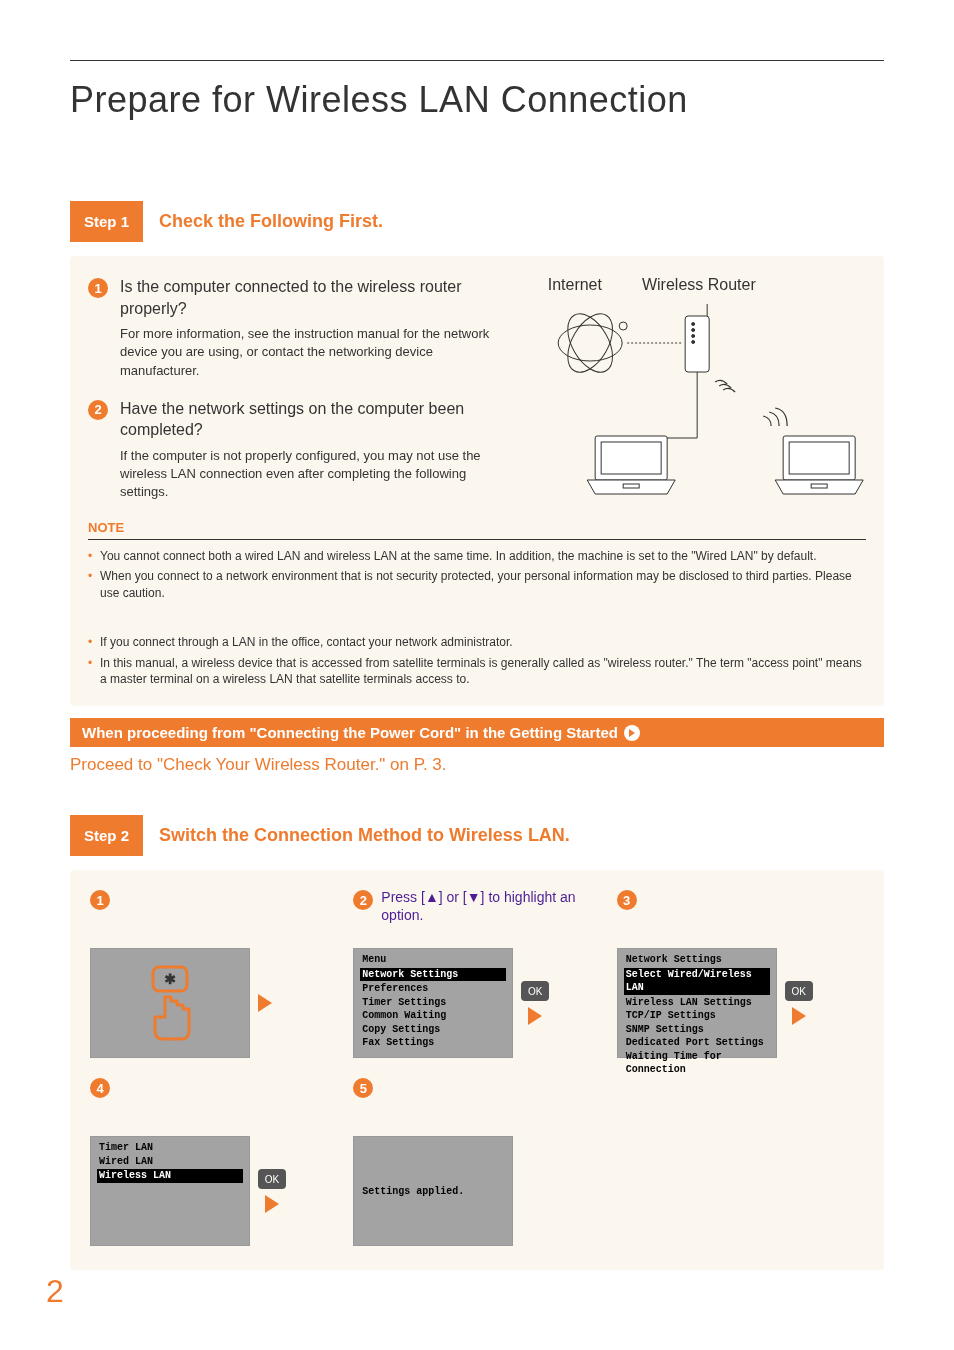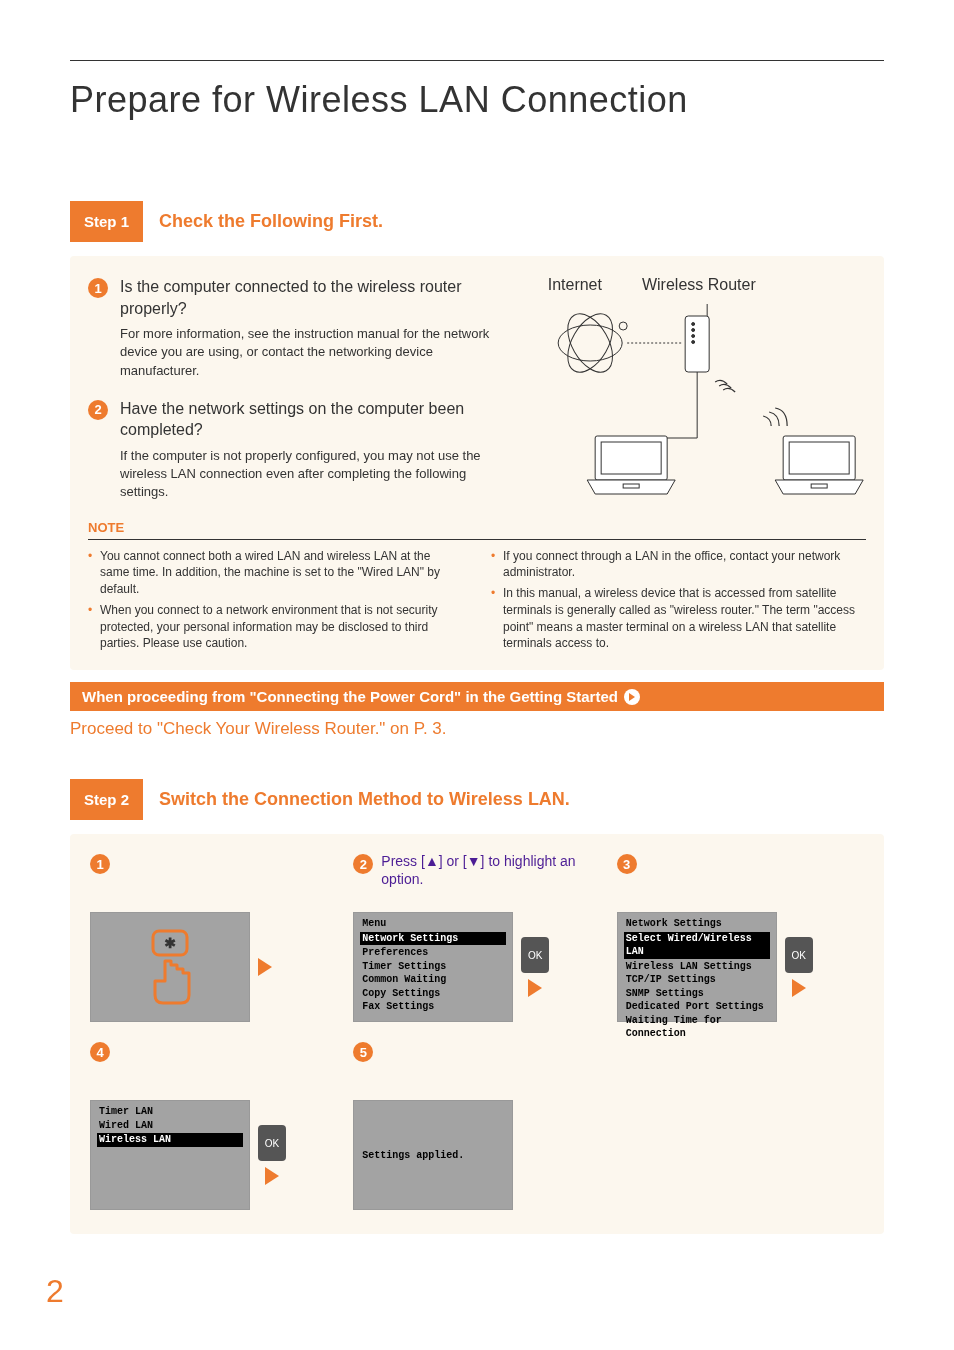--- a/index.html
+++ b/index.html
@@ -21,39 +21,39 @@
   .check-col { flex: 1 1 56%; }
   .diagram-col { flex: 0 0 44%; }
   .citem { display: flex; gap: 12px; margin-bottom: 18px; }
   .cnum { background: #ee7b2e; color: #fff; width: 20px; height: 20px; border-radius: 10px; font-size: 13px; font-weight: bold; display: flex; align-items: center; justify-content: center; flex-shrink: 0; margin-top: 2px; }
   .cq { font-size: 16px; color: #333; margin-bottom: 6px; line-height: 1.35; }
   .ca { font-size: 13px; color: #333; line-height: 1.4; }
   .diagram-labels { display: flex; font-size: 16px; color: #333; gap: 40px; padding-left: 24px; margin-bottom: 4px; }
   .diagram-svg { width: 100%; height: 200px; }
   .note-label { color: #ee7b2e; font-weight: bold; font-size: 13px; margin-bottom: 4px; }
   .note-rule { border: 0; border-top: 1px solid #333; margin-bottom: 8px; }
-  .notes { display: flex; gap: 28px; font-size: 12px; color: #333; }
+  .notes { display: flex; gap: 28px; font-size: 12px; color: #333; flex-direction: column; }
   .notes ul { list-style: none; flex: 1; }
   .notes li { position: relative; padding-left: 12px; margin-bottom: 4px; line-height: 1.4; }
   .notes li::before { content: "•"; position: absolute; left: 0; color: #ee7b2e; }
   .orange-bar { background: #ee7b2e; color: #fff; font-weight: bold; font-size: 15px; padding: 6px 12px; display: flex; align-items: center; gap: 6px; margin-top: 10px; }
   .arrow-circle { width: 16px; height: 16px; background: #fff; border-radius: 8px; display: inline-flex; align-items: center; justify-content: center; }
   .arrow-circle::after { content: ""; width: 0; height: 0; border-left: 6px solid #ee7b2e; border-top: 4px solid transparent; border-bottom: 4px solid transparent; }
   .orange-text { color: #ee7b2e; font-size: 17px; margin: 8px 0 40px 0; }
 
   .panel2 { background: #fcf7ee; border-radius: 4px; padding: 18px 20px 24px 20px; }
   .grid3 { display: grid; grid-template-columns: 1fr 1fr 1fr; column-gap: 16px; row-gap: 18px; }
   .cell-head { display: flex; align-items: flex-start; gap: 8px; min-height: 42px; }
   .cell-head .txt { color: #4c1d95; font-size: 14px; line-height: 1.3; }
   .screen-row { display: flex; align-items: center; gap: 8px; }
   .screen { background: #a3a3a3; border: 1px solid #999; width: 160px; height: 110px; position: relative; font-weight: bold; }
   .screen-m { font-family: "Courier New", monospace; font-size: 10px; padding: 4px 6px; line-height: 1.35; }
   .screen-m .hl { background: #000; color: #fff; display: block; padding: 0 2px; margin: 1px 0; }
   .screen-m .ln { display: block; padding: 0 2px; }
-  .okbtn { width: 28px; height: 36px; background: #555; color: #fff; font-size: 10px; border-radius: 4px; display: flex; align-items: center; justify-content: center; }
+  .okbtn { width: 28px; height: 20px; background: #555; color: #fff; font-size: 10px; border-radius: 4px; display: flex; align-items: center; justify-content: center; }
   .play { width: 0; height: 0; border-left: 14px solid #ee7b2e; border-top: 9px solid transparent; border-bottom: 9px solid transparent; }
   .play-col { display: flex; flex-direction: column; align-items: center; gap: 6px; }
   .page-num { position: absolute; left: 46px; bottom: 40px; color: #ee7b2e; font-size: 32px; }
 </style>
 </head>
 <body>
 
 <div class="top-rule"></div>
 <h1 class="page-title">Prepare for Wireless LAN Connection</h1>
 

